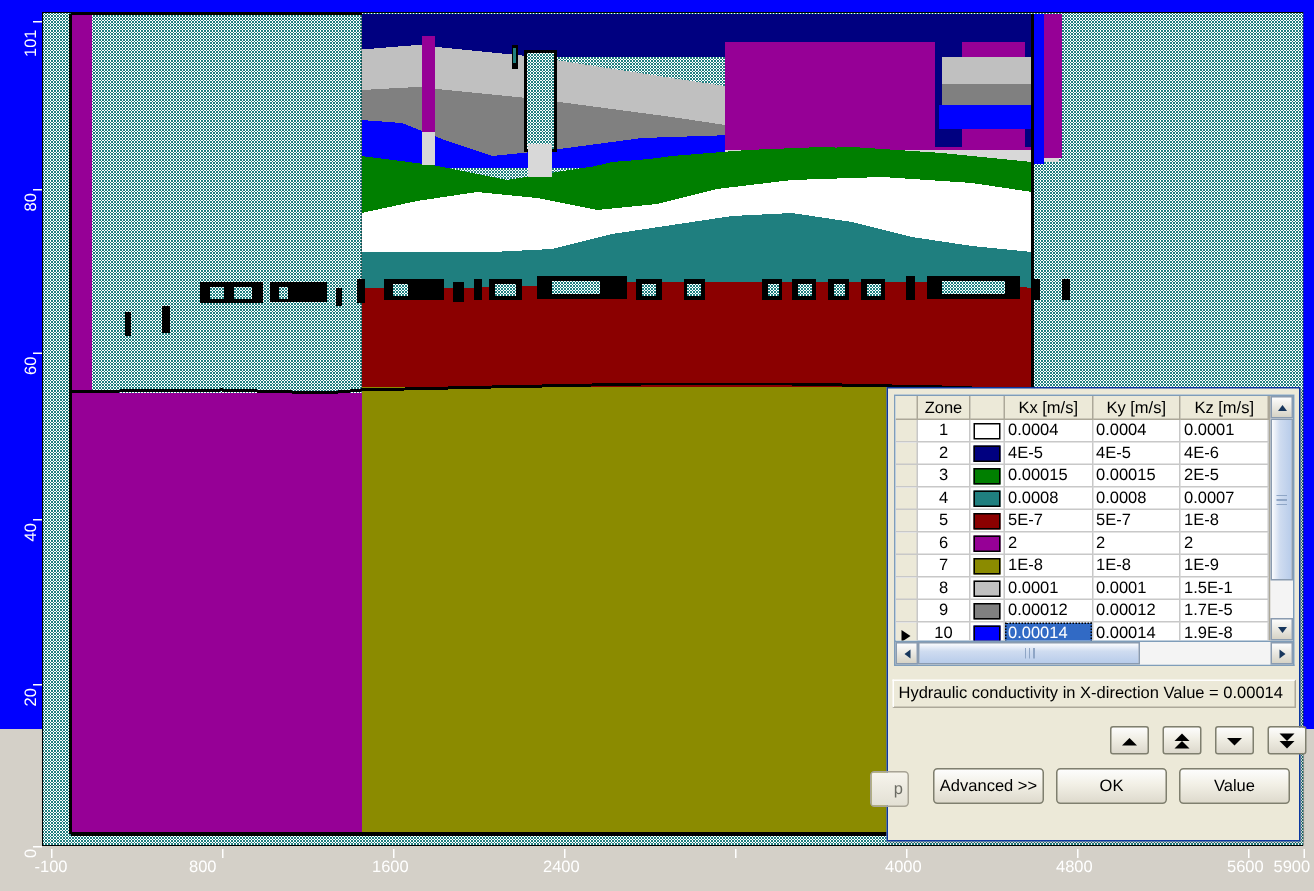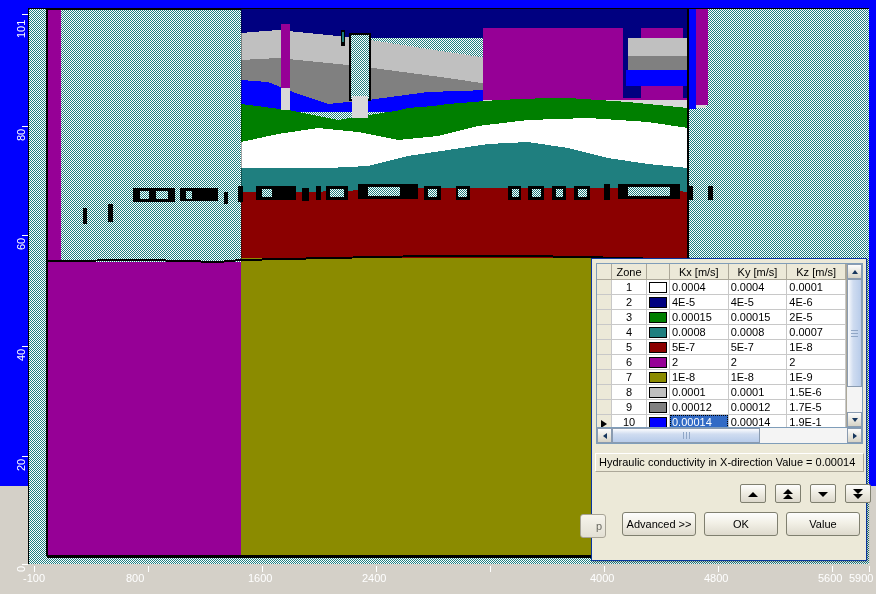--- a/index.html
+++ b/index.html
@@ -468,21 +468,21 @@
                 <td>1E-9</td>
               </tr>
               <tr>
                 <td class="row-marker"></td>
                 <td class="col-zone">8</td>
                 <td class="col-swatch">
                   <div class="swatch" style="background: rgb(192, 192, 192);"></div>
                 </td>
                 <td>0.0001</td>
                 <td>0.0001</td>
-                <td>1.5E-6</td>
+                <td>1.5E-1</td>
               </tr>
               <tr>
                 <td class="row-marker"></td>
                 <td class="col-zone">9</td>
                 <td class="col-swatch">
                   <div class="swatch" style="background: rgb(128, 128, 128);"></div>
                 </td>
                 <td>0.00012</td>
                 <td>0.00012</td>
                 <td>1.7E-5</td>
@@ -490,21 +490,21 @@
               <tr>
                 <td class="row-marker">
                   <div class="marker-arrow"></div>
                 </td>
                 <td class="col-zone">10</td>
                 <td class="col-swatch">
                   <div class="swatch" style="background: rgb(0, 0, 255);"></div>
                 </td>
                 <td class="cell-editing">0.00014</td>
                 <td>0.00014</td>
-                <td>1.9E-1</td>
+                <td>1.9E-8</td>
               </tr>
             </tbody>
         </table>
       </div>
 
       <div class="vscroll">
         <div class="sb-btn">
             <span class="sb-arrow up"></span>
           </div>
         <div class="sb-track">

